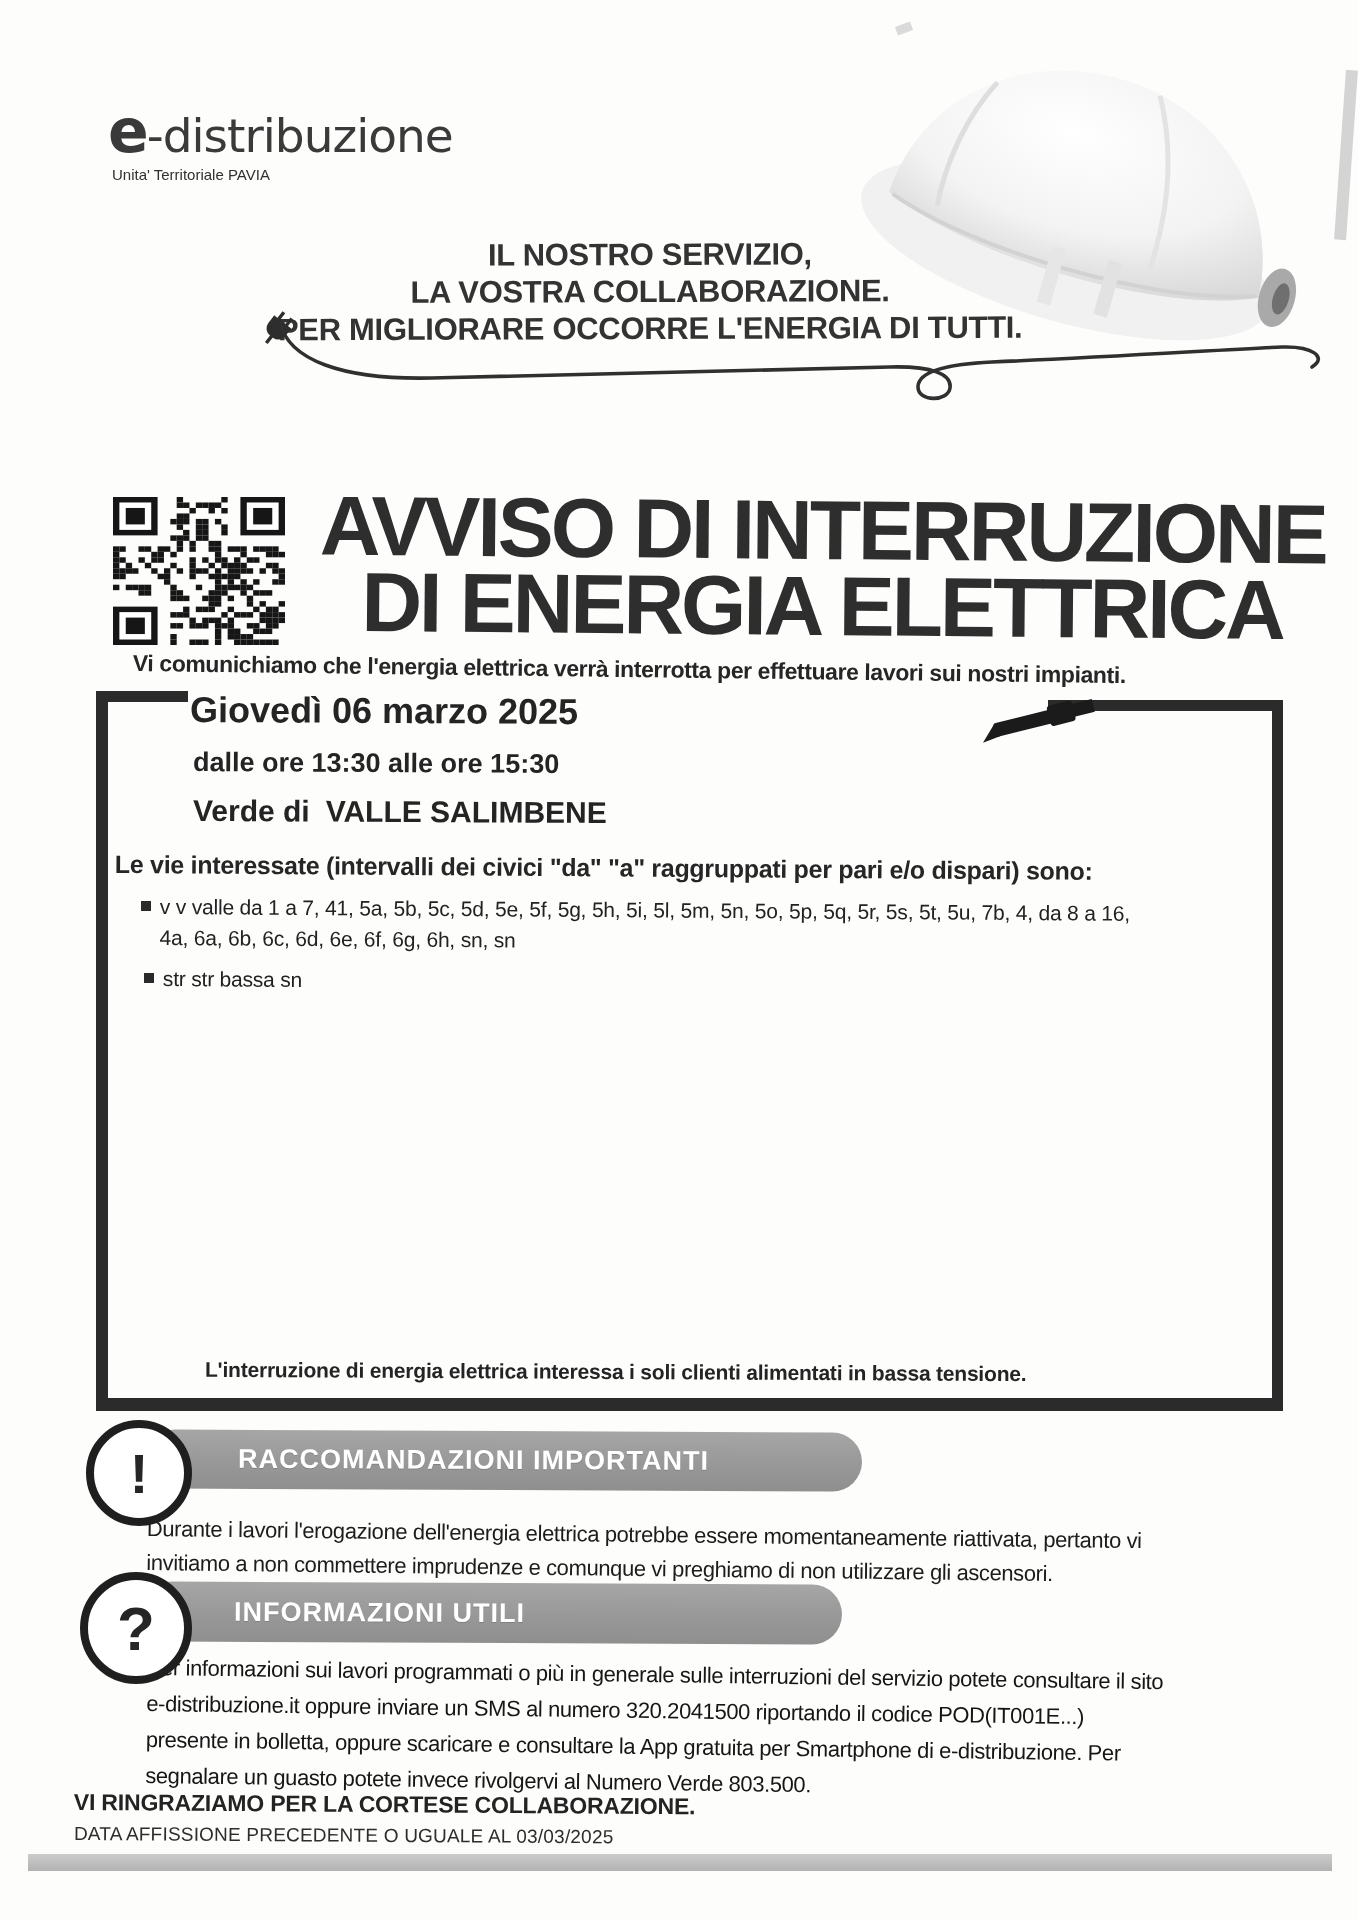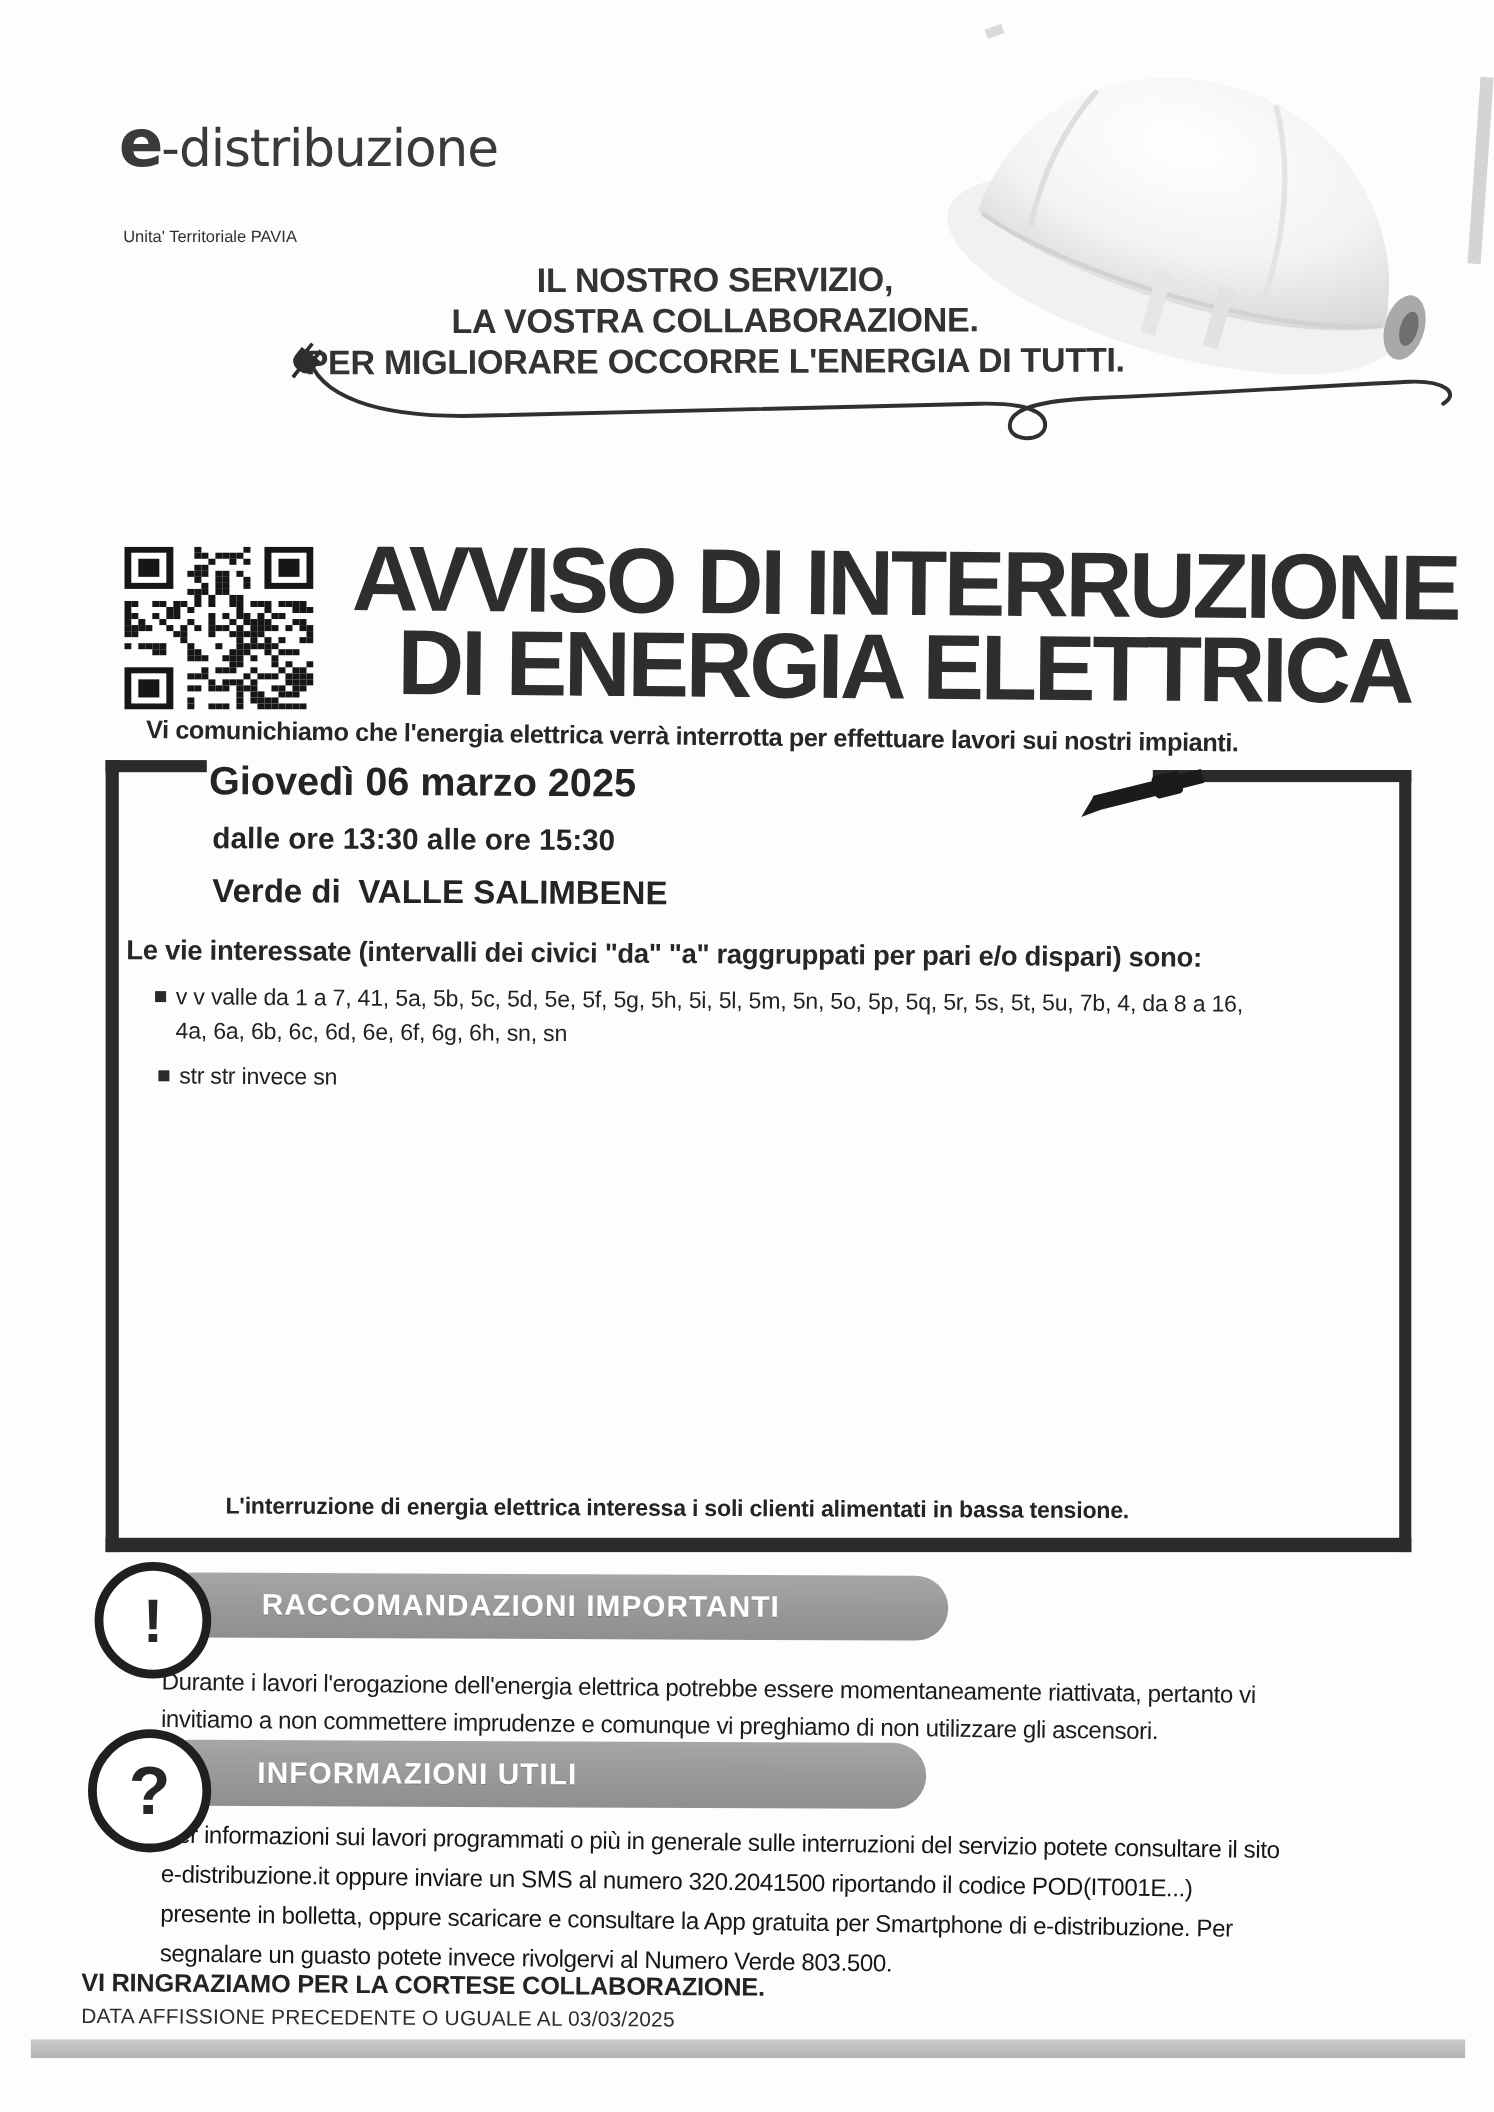--- a/index.html
+++ b/index.html
@@ -3,21 +3,21 @@
 <meta charset="utf-8">
 <style>
   html,body{margin:0;padding:0;background:#ffffff;}
   .page{position:relative;width:1358px;height:1920px;background:#fdfdfc;overflow:hidden;
         font-family:"Liberation Sans",sans-serif;color:#2b2b2b;}
   .abs{position:absolute;white-space:nowrap;}
   
   .logo{left:108px;top:96px;display:flex;align-items:baseline;color:#3a3a3a;}
   .logo-e{font-family:"DejaVu Sans",sans-serif;font-size:60px;font-weight:700;letter-spacing:-2px;}
   .logo-rest{font-family:"DejaVu Sans",sans-serif;font-size:47px;font-weight:400;letter-spacing:-1px;}
-  .logo-sub{left:112px;top:166px;font-size:15px;color:#303030;margin-top:41px;}
+  .logo-sub{left:112px;top:166px;font-size:15px;color:#303030;}
   
   .slogan{left:260px;top:236px;width:780px;text-align:center;font-weight:700;
           font-size:31px;letter-spacing:-0.3px;line-height:37px;color:#333;transform:rotate(-0.2deg);}
   
   .big-title{left:295px;top:492px;width:1055px;text-align:center;font-weight:700;
              font-size:84px;line-height:76px;letter-spacing:-3px;color:#2e2e2e;transform:rotate(0.5deg);}
   .intro{left:133px;top:650px;font-weight:700;font-size:23px;letter-spacing:-0.4px;color:#262626;transform:rotate(0.7deg);transform-origin:left top;}
   
   .bb{position:absolute;background:#2b2b2b;}
   
@@ -369,21 +369,21 @@
   <div class="abs streets-h">Le vie interessate (intervalli dei civici "da" "a" raggruppati per pari e/o dispari) sono:</div>
 
   <div class="bullet" style="left:141px;top:901px;"></div>
   <div class="abs street-lines" style="left:160px;top:891px;">
     <span>v  v valle da 1 a 7, 41, 5a, 5b, 5c, 5d, 5e, 5f, 5g, 5h, 5i, 5l, 5m, 5n, 5o, 5p, 5q, 5r, 5s, 5t, 5u, 7b, 4, da 8 a 16,</span>
     <span>4a, 6a, 6b, 6c, 6d, 6e, 6f, 6g, 6h, sn, sn</span>
   </div>
 
   <div class="bullet" style="left:144px;top:973px;"></div>
   <div class="abs street-lines" style="left:163px;top:963px;">
-    <span>str str invece sn</span>
+    <span>str str bassa sn</span>
   </div>
 
   <div class="abs box-note">L'interruzione di energia elettrica interessa i soli clienti alimentati in bassa tensione.</div>
 
   <div class="circle-ic" style="left:86px;top:1420px;width:90px;height:90px;">
     <span style="font-size:56px;">!</span>
   </div>
   <div class="banner" style="left:146px;top:1431px;width:716px;height:59px;transform:rotate(0.25deg);">
     <span style="line-height:59px;">RACCOMANDAZIONI IMPORTANTI</span>
   </div>

